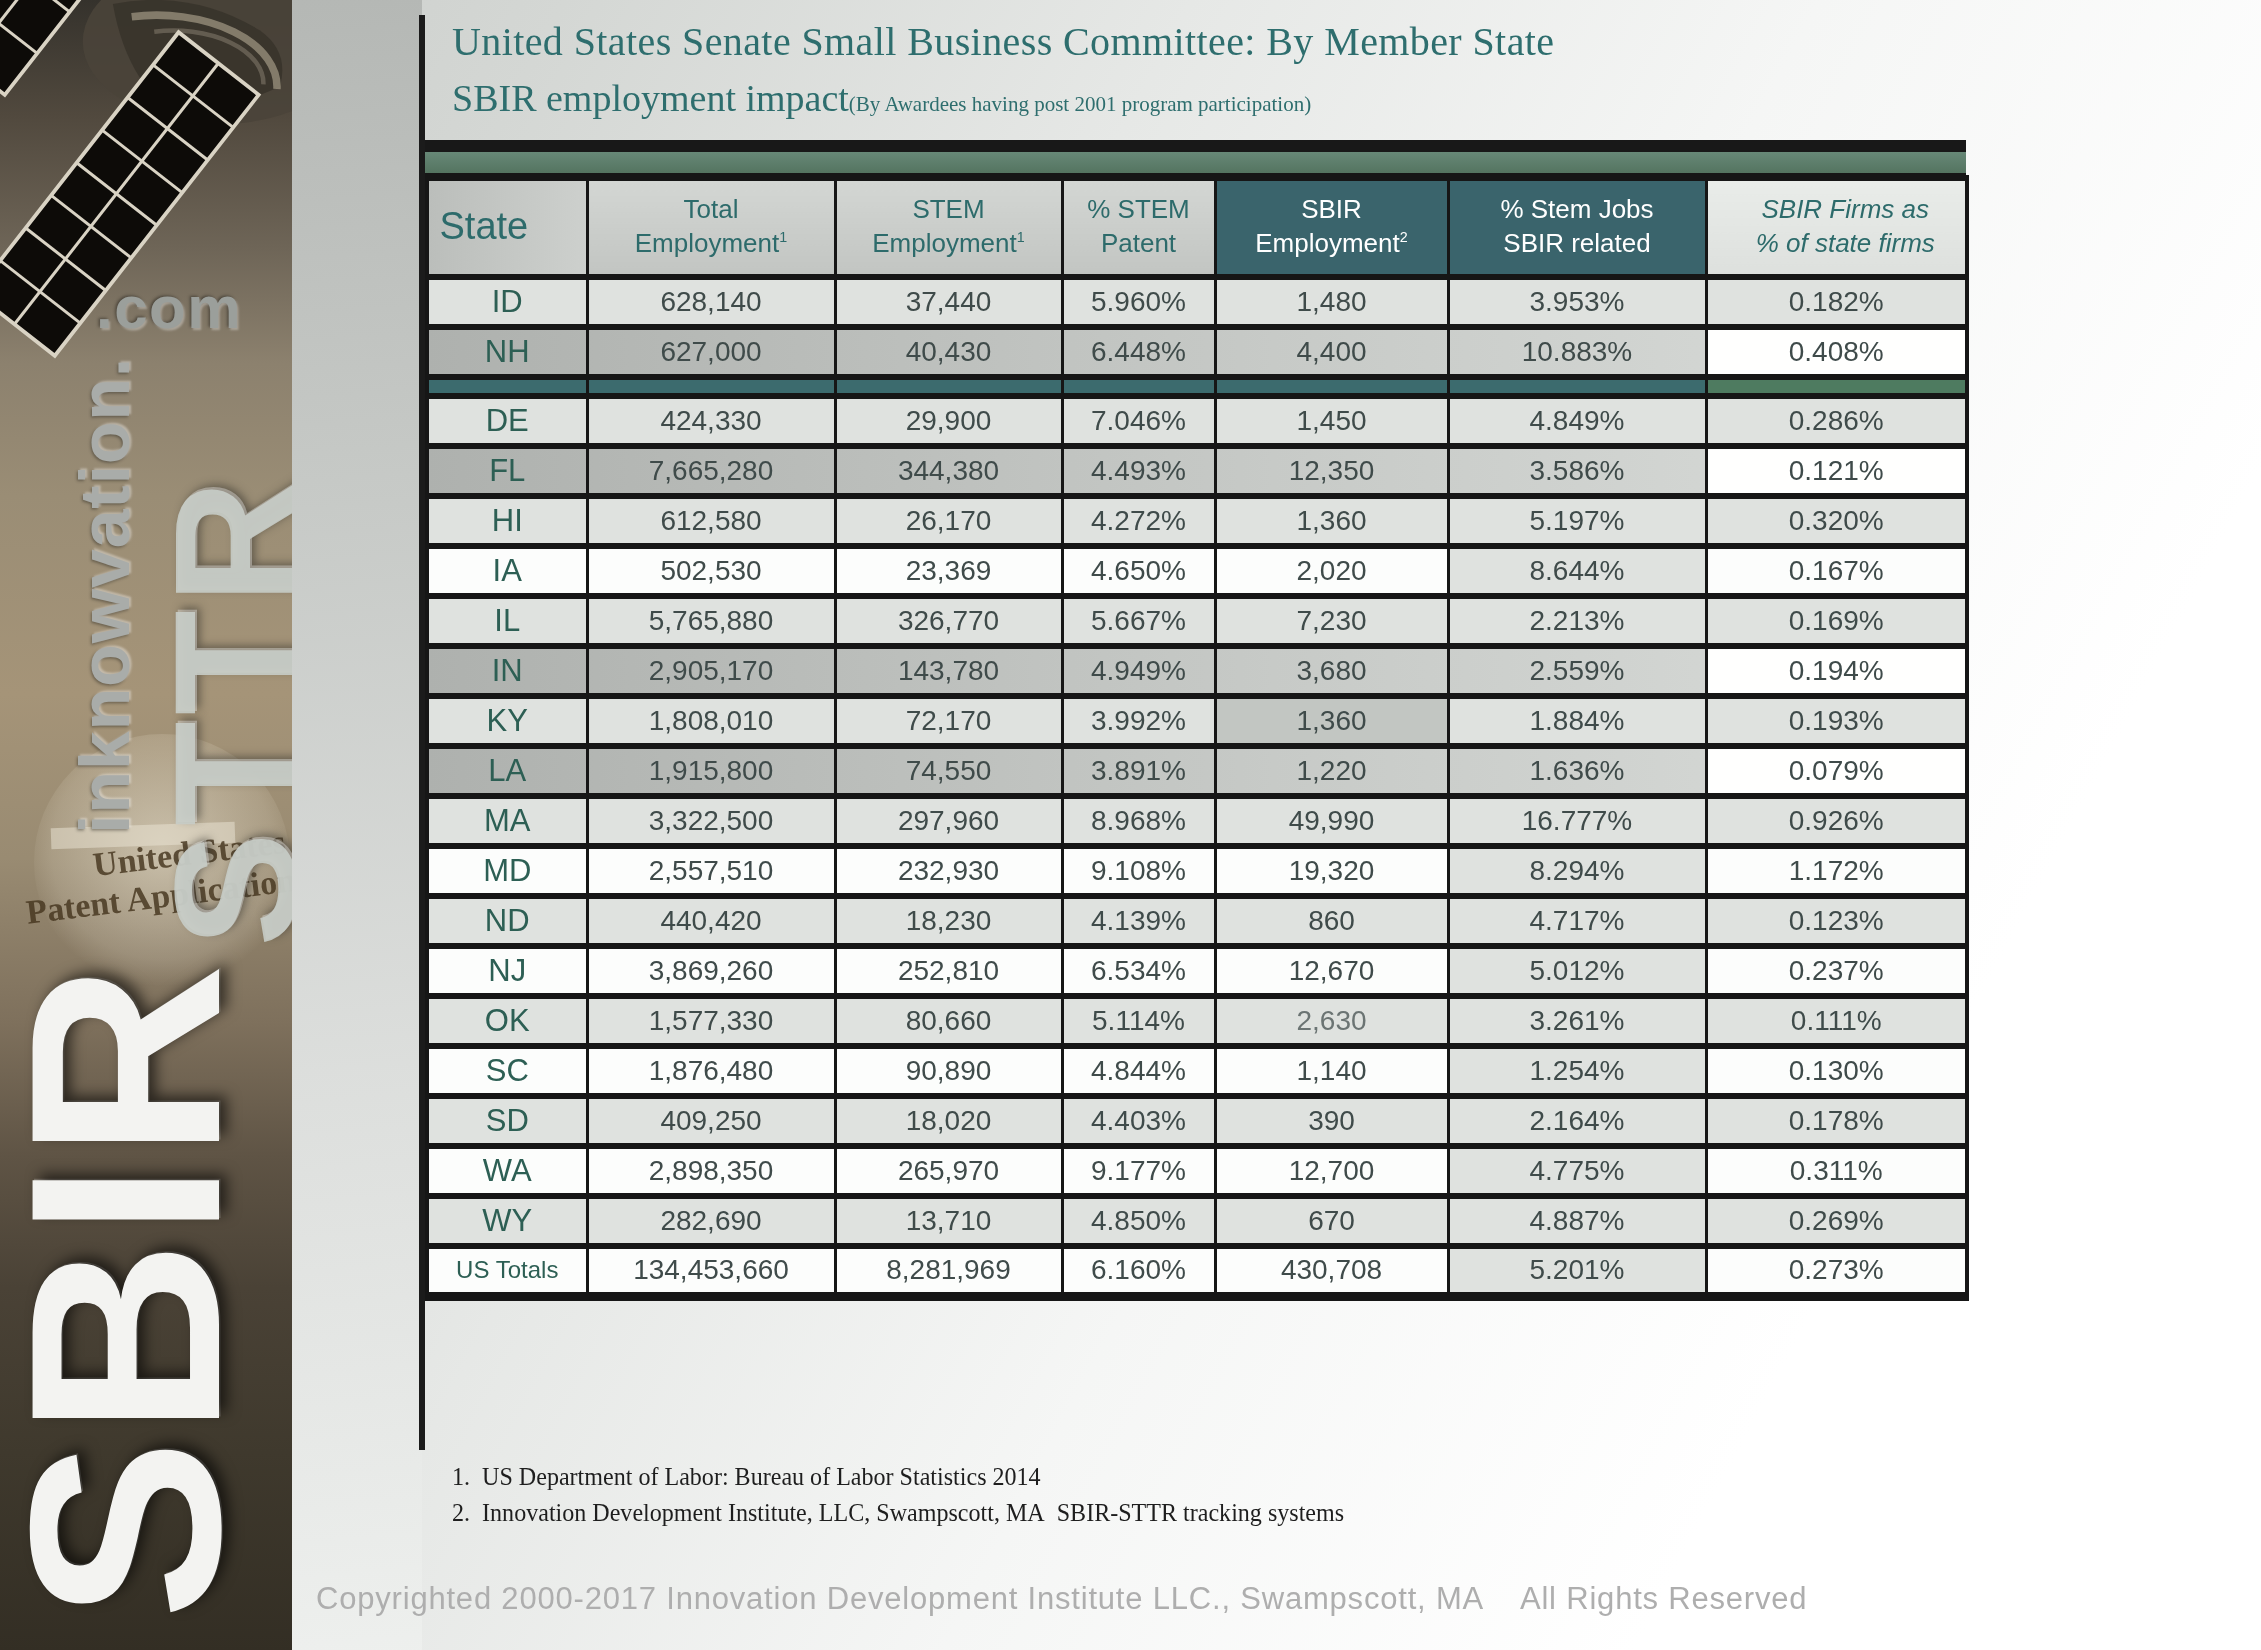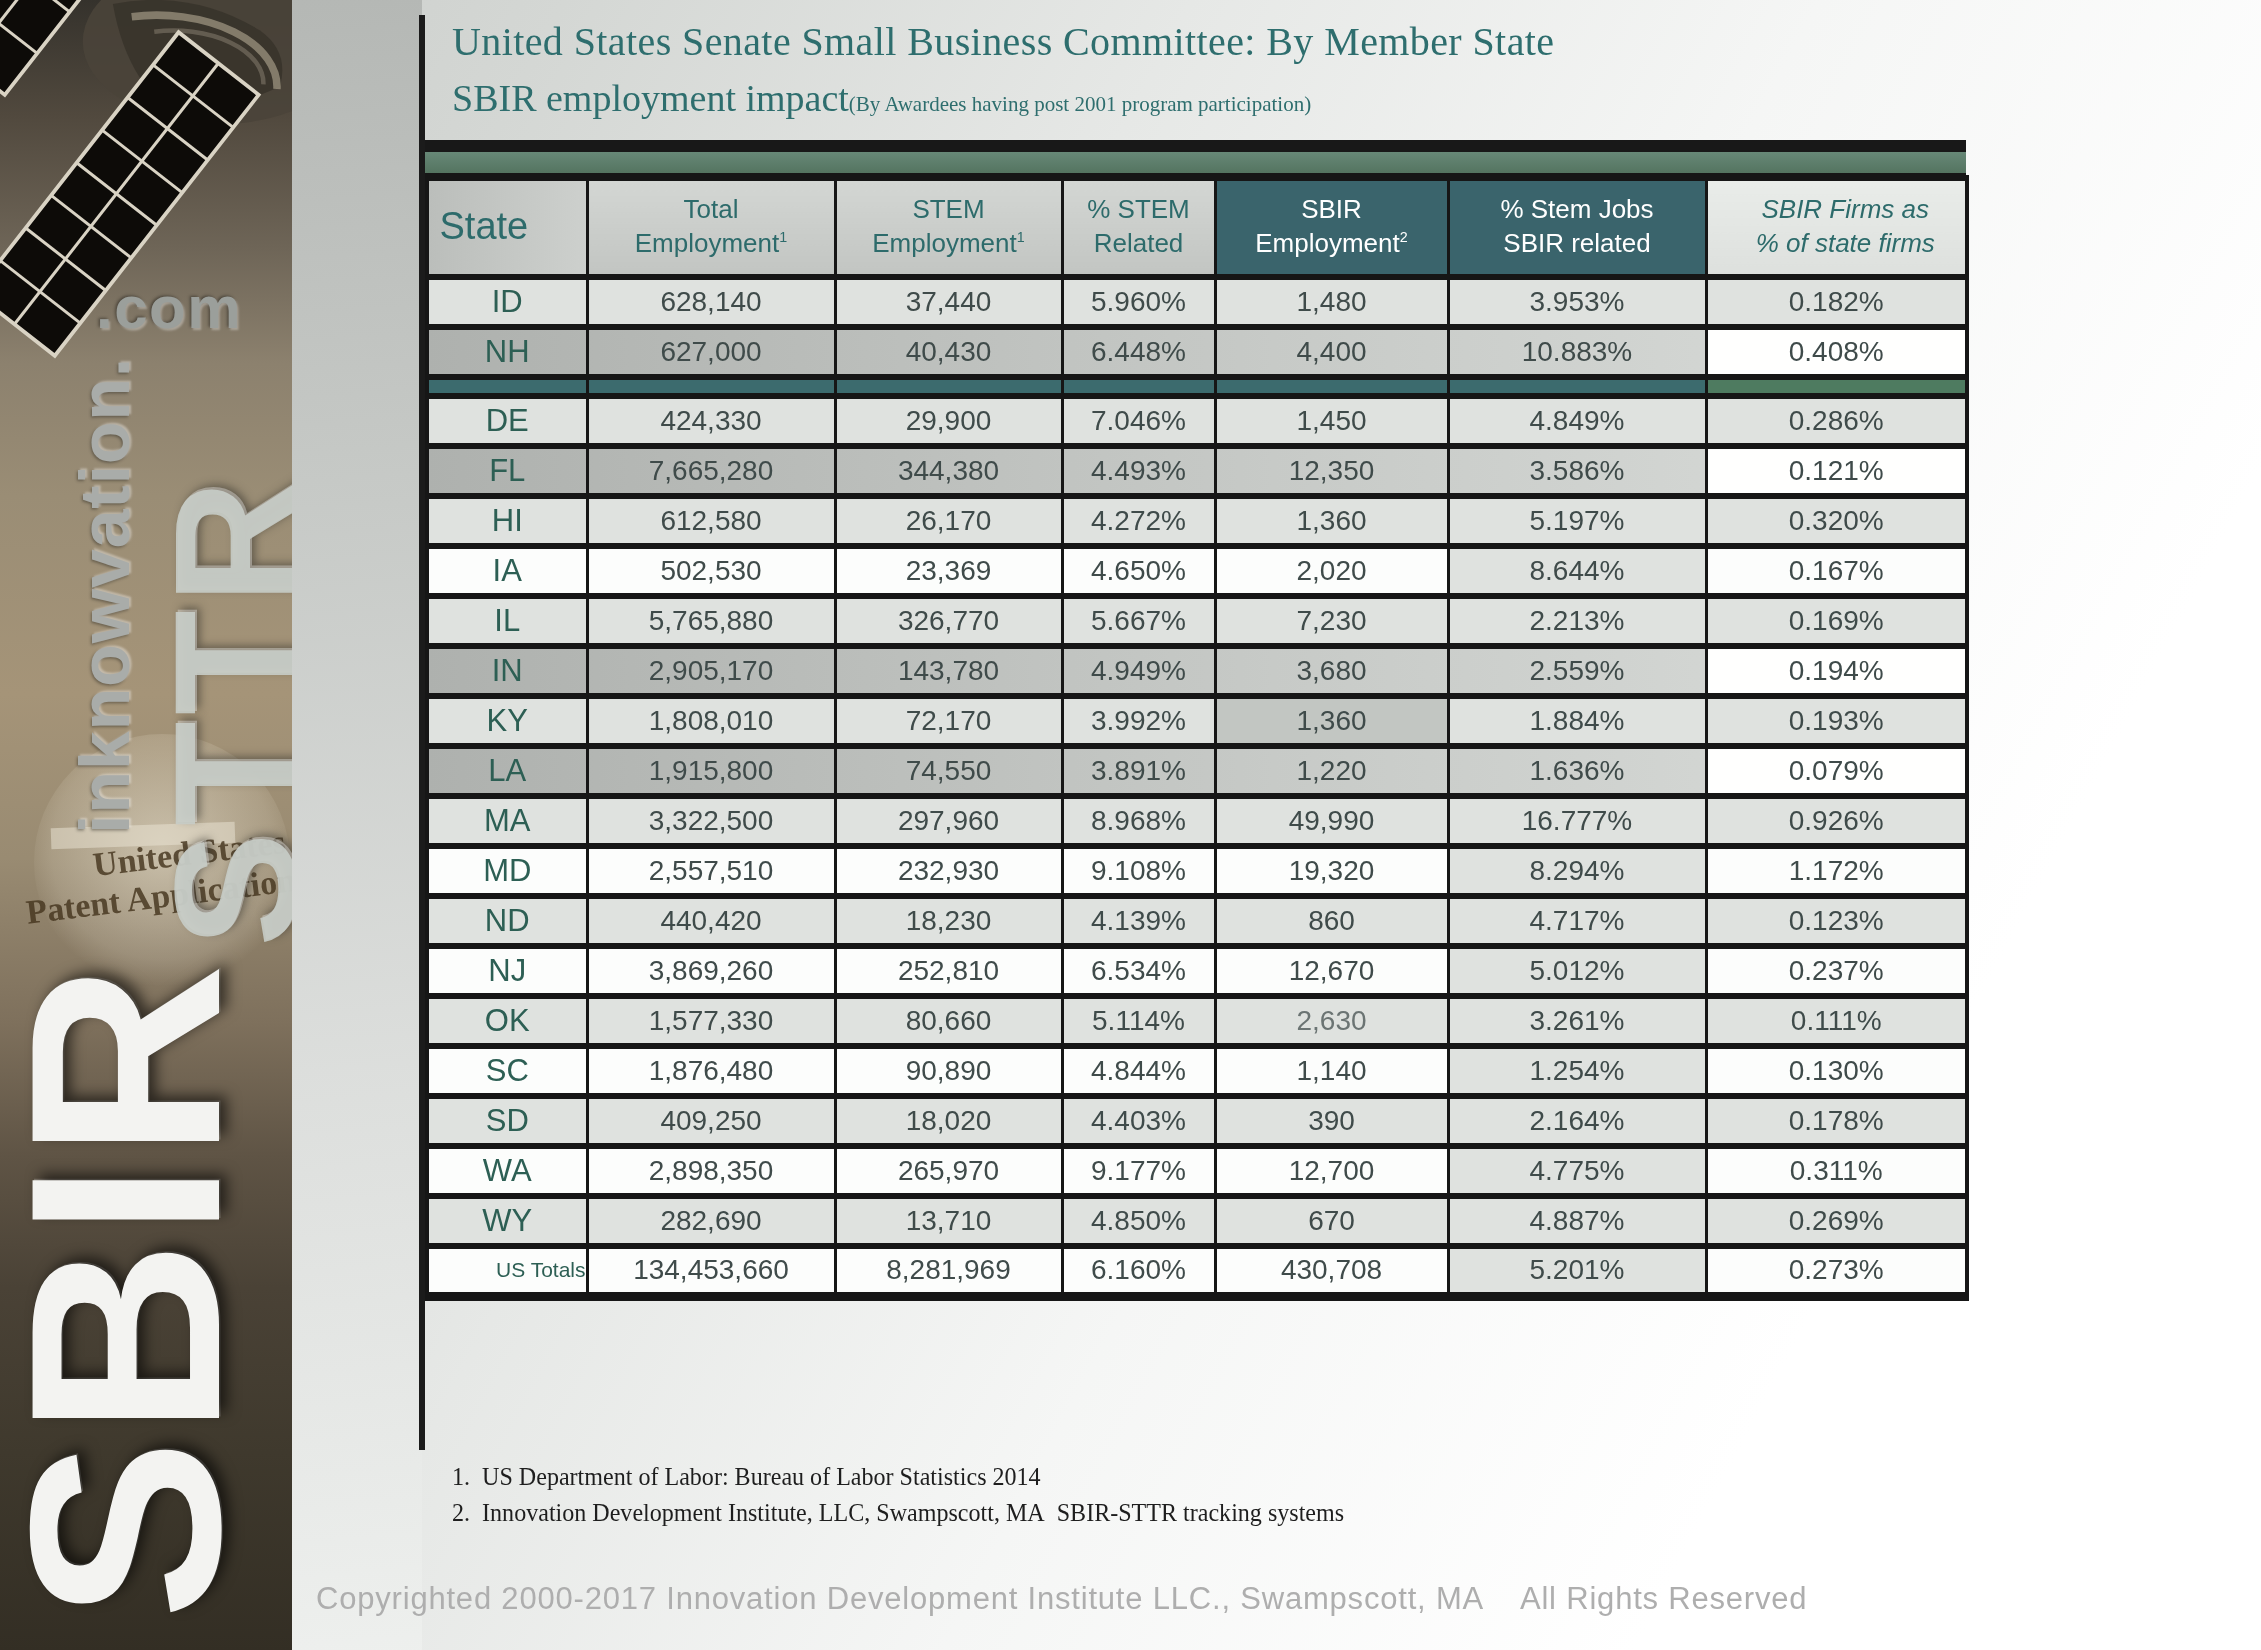--- a/index.html
+++ b/index.html
@@ -97,21 +97,21 @@
   th .hline { display: block; }
   th sup { font-size: 0.55em; vertical-align: super; }
   th.state-h { font-size: 38px; text-align: left; padding-left: 10.5px;
                background: linear-gradient(90deg,#bbbebb,#cdd0cd); }
   th.dark { background: #3a646c; color: #ffffff; }
   th.firms-h { font-style: italic; background: linear-gradient(180deg,#e9ece9,#dde0dd); padding-left: 18px; }
 
   tr.data { height: 50px; }
   td { font-size: 28px; color: #3f4b4a; }
   td.state { font-size: 31px; color: #2d5f54; }
-  tr.totals td.state { font-size: 21px; text-align: right; }
+  tr.totals td.state { font-size: 24px; }
   tr.plain td { background: #dfe2df; }
   tr.grad { background: linear-gradient(90deg,#aeb1ae 0%,#c7cac7 55%,#d9dcd9 100%); }
   tr.grad td { background: transparent; }
   tr.grad td.lastcol { background: #fffffe; }
   tr.white td { background: #fcfdfc; }
   tr.white td.col5 { background: #dfe2df; }
   td.hl { background: #c2c6c2 !important; }
   td.mutedtxt { color: #6b7473; margin-left: 23px; }
   tr.sep-row { height: 19.6px; }
   tr.sep-row td { background: #3c6b6e; }
@@ -201,21 +201,21 @@
             <th>
               <span class="hline"><span>Total</span></span>
               <span class="hline"><span>Employment</span><sup>1</sup></span>
             </th>
             <th>
               <span class="hline"><span>STEM</span></span>
               <span class="hline"><span>Employment</span><sup>1</sup></span>
             </th>
             <th>
               <span class="hline"><span>% STEM</span></span>
-              <span class="hline"><span>Related</span></span>
+              <span class="hline"><span>Patent</span></span>
             </th>
             <th class="dark">
               <span class="hline"><span>SBIR</span></span>
               <span class="hline"><span>Employment</span><sup>2</sup></span>
             </th>
             <th class="dark">
               <span class="hline"><span>% Stem Jobs</span></span>
               <span class="hline"><span>SBIR related</span></span>
             </th>
             <th class="firms-h">

